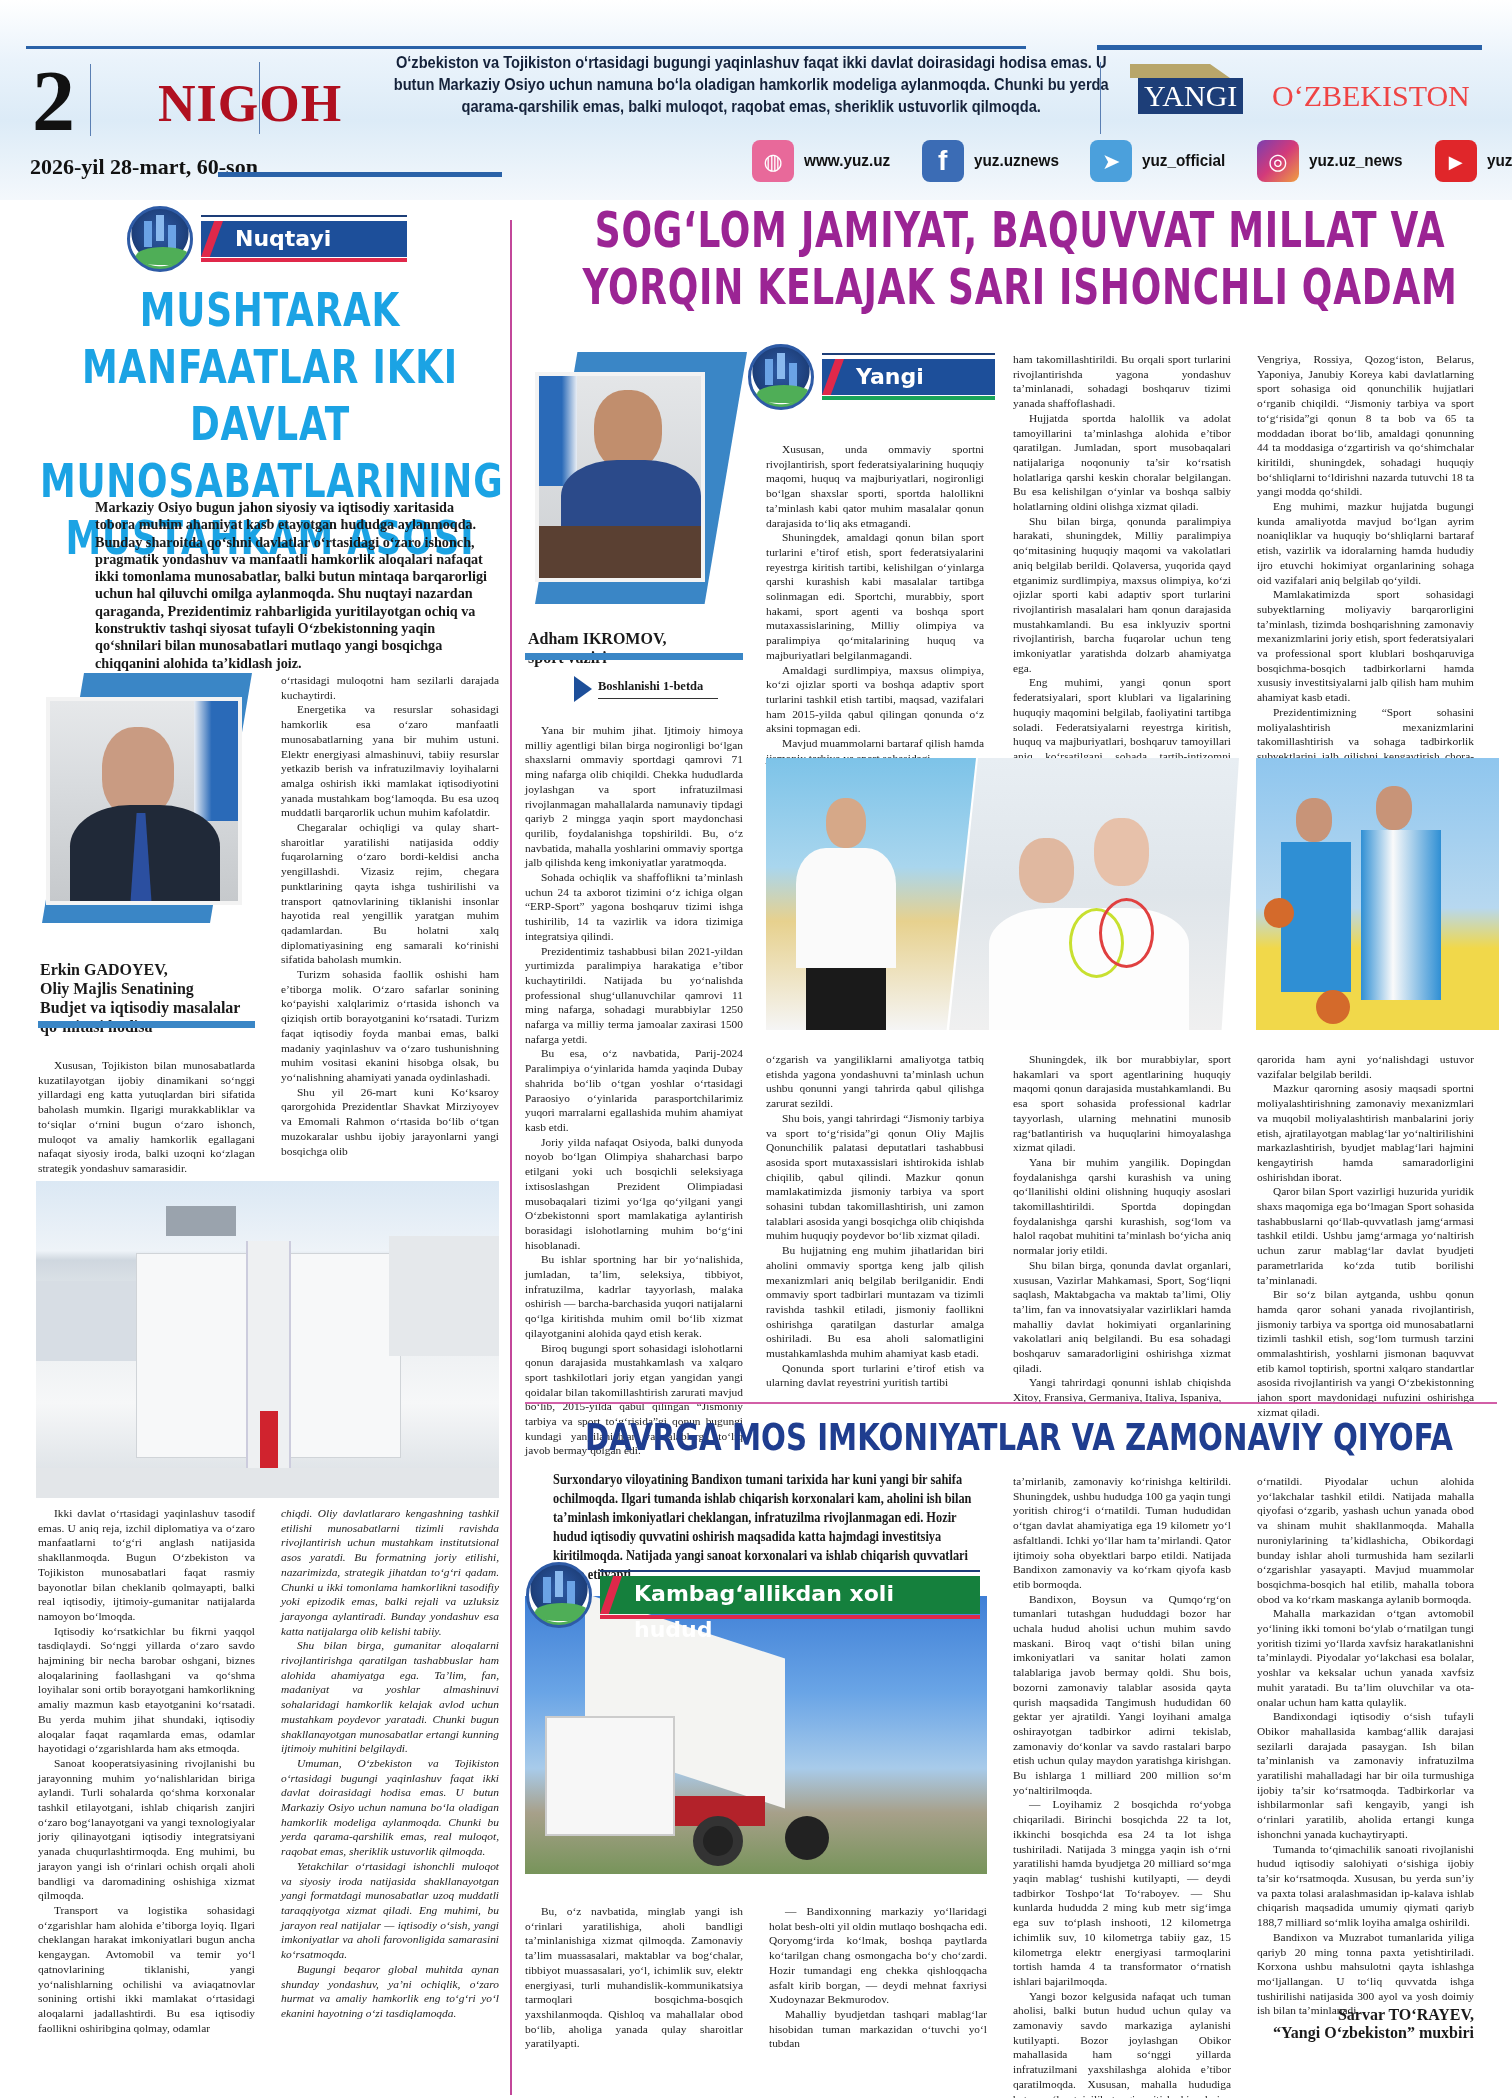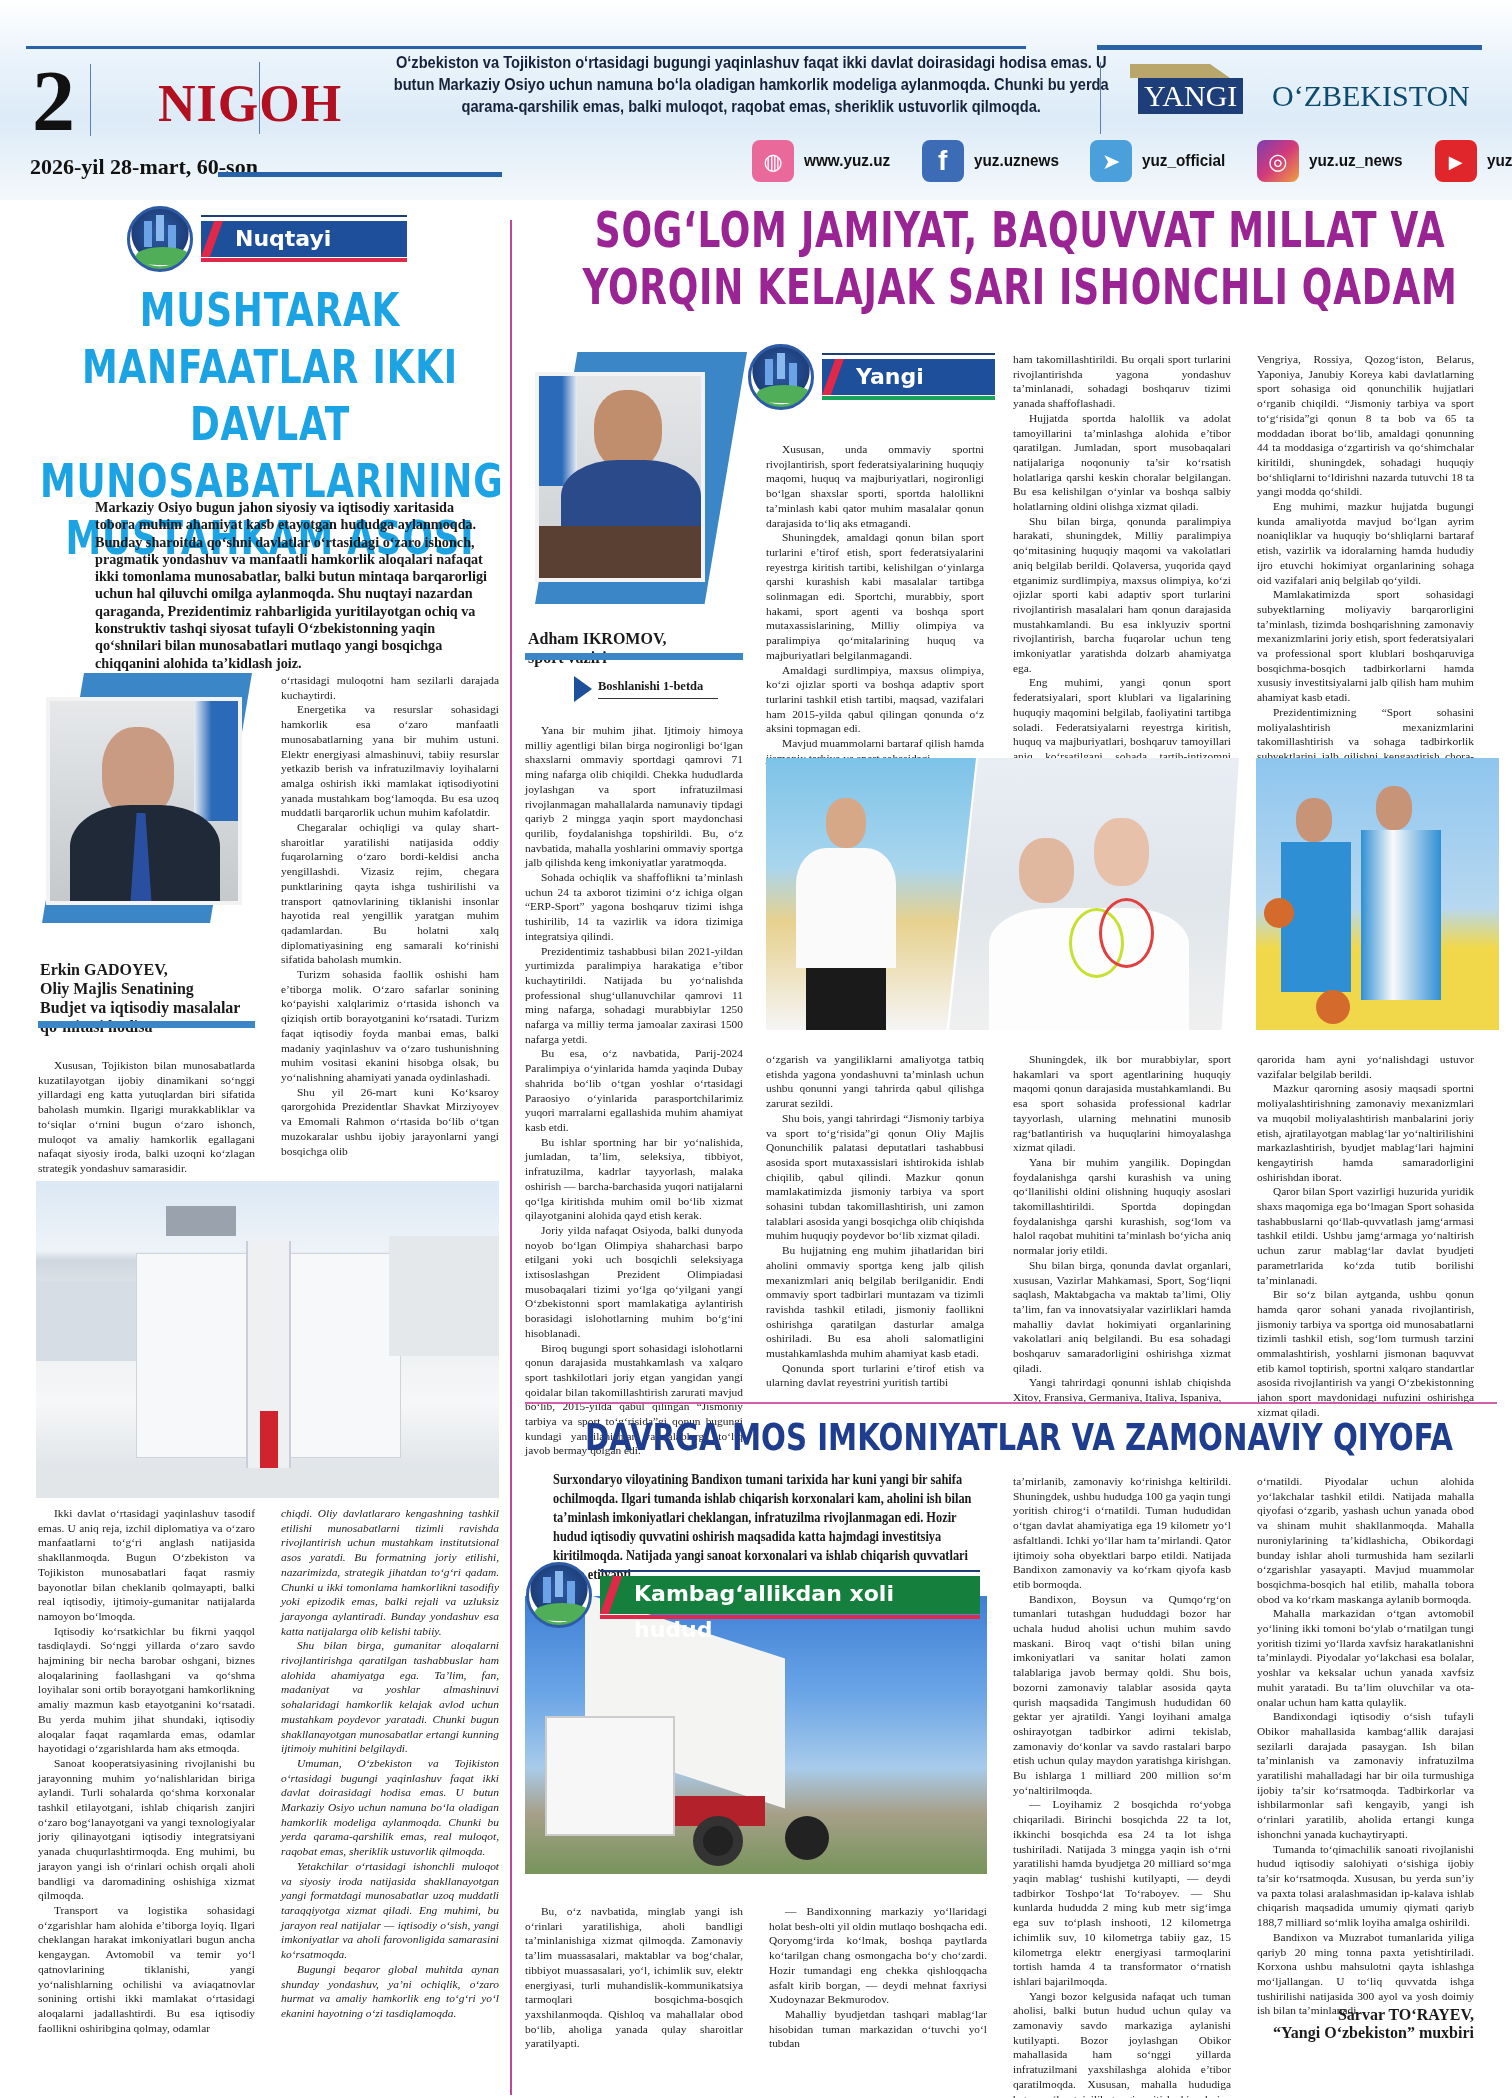--- a/index.html
+++ b/index.html
@@ -12,21 +12,21 @@
   .top-rule { position: absolute; top: 46px; height: 3px; background: #2a62a8; }
   .page-num { position: absolute; left: 32px; top: 56px; font-size: 86px; font-weight: bold; line-height: 90px; color: #111; font-family: "Liberation Serif", serif; }
   .vsep { position: absolute; width: 1px; background: #5a7fb3; }
   .section-name { position: absolute; left: 158px; top: 74px; font-size: 52px; font-weight: bold; color: #b01020; letter-spacing: 1px; font-family: "Liberation Serif", serif; }
   .lead-quote { position: absolute; left: 390px; top: 52px; width: 720px; text-align: center; font-size: 17px; font-weight: bold; line-height: 22px; color: #15223a; font-family: "Liberation Sans", sans-serif; transform: scaleX(0.86); transform-origin: left top; width: 840px; }
   .issue-date { position: absolute; left: 30px; top: 154px; font-size: 22px; font-weight: bold; color: #111; }
   .date-rule { position: absolute; left: 218px; top: 172px; width: 284px; height: 5px; background: #2a62a8; }
   .logo-wrap { position: absolute; left: 1130px; top: 64px; height: 50px; }
   .logo-tab { position: absolute; left: 0; top: 0; width: 100px; height: 14px; background: #b8a66a; clip-path: polygon(0 0, 80% 0, 100% 100%, 0 100%); }
   .logo-yangi { position: absolute; left: 8px; top: 14px; background: #1d3e78; color: #fff; font-size: 30px; line-height: 36px; padding: 0 6px; font-family: "Liberation Serif", serif; }
-  .logo-uzb { position: absolute; left: 142px; top: 14px; color: #0c4a6e; font-size: 30px; line-height: 36px; font-family: "Liberation Serif", serif; white-space: nowrap; }
+  .logo-uzb { position: absolute; left: 142px; top: 14px; color: #ef4444; font-size: 30px; line-height: 36px; font-family: "Liberation Serif", serif; white-space: nowrap; }
   .socials { position: absolute; left: 752px; top: 140px; display: flex; align-items: center; gap: 8px; }
   .social { display: flex; align-items: center; gap: 10px; margin-right: 14px; }
   .social-icon { width: 42px; height: 42px; border-radius: 8px; display: flex; align-items: center; justify-content: center; color: #fff; font-family: "DejaVu Sans", sans-serif; font-size: 22px; font-weight: bold; }
   .social-label { font-size: 17px; font-weight: bold; color: #111; font-family: "Liberation Sans", sans-serif; transform: scaleX(0.9); transform-origin: left; }
 
   
   .pink-vline { position: absolute; left: 510px; top: 220px; width: 2px; height: 1875px; background: #c2479a; }
 
   
   .badge { position: absolute; display: flex; align-items: center; }
@@ -201,22 +201,22 @@
     <span>Yangi qonun</span>
     <div class="badge-under" style="background:#1aa45a;"></div>
   </div>
 </div>
 
 <div class="body-col" style="left:525px;top:723px;width:218px;">
   <p>Yana bir muhim jihat. Ijtimoiy himoya milliy agentligi bilan birga nogironligi bo‘lgan shaxslarni ommaviy sportdagi qamrovi 71 ming nafarga olib chiqildi. Chekka hududlarda joylashgan va sport infratuzilmasi rivojlanmagan mahallalarda namunaviy tipdagi qariyb 2 mingga yaqin sport maydonchasi qurilib, foydalanishga topshirildi. Bu, o‘z navbatida, mahalla yoshlarini ommaviy sportga jalb qilishda keng imkoniyatlar yaratmoqda.</p>
   <p>Sohada ochiqlik va shaffoflikni ta’minlash uchun 24 ta axborot tizimini o‘z ichiga olgan “ERP-Sport” yagona boshqaruv tizimi ishga tushirilib, 14 ta vazirlik va idora tizimiga integratsiya qilindi.</p>
   <p>Prezidentimiz tashabbusi bilan 2021-yildan yurtimizda paralimpiya harakatiga e’tibor kuchaytirildi. Natijada bu yo‘nalishda professional shug‘ullanuvchilar qamrovi 11 ming nafarga, sohadagi murabbiylar 1250 nafarga va milliy terma jamoalar zaxirasi 1500 nafarga yetdi.</p>
   <p>Bu esa, o‘z navbatida, Parij-2024 Paralimpiya o‘yinlarida hamda yaqinda Dubay shahrida bo‘lib o‘tgan yoshlar o‘rtasidagi Paraosiyo o‘yinlarida parasportchilarimiz yuqori marralarni egallashida muhim ahamiyat kasb etdi.</p>
+  <p>Joriy yilda nafaqat Osiyoda, balki dunyoda noyob bo‘lgan Olimpiya shaharchasi barpo etilgani yoki uch bosqichli seleksiyaga ixtisoslashgan Prezident Olimpiadasi musobaqalari tizimi yo‘lga qo‘yilgani yangi O‘zbekistonni sport mamlakatiga aylantirish borasidagi islohotlarning muhim bo‘g‘ini hisoblanadi.</p>
   <p>Bu ishlar sportning har bir yo‘nalishida, jumladan, ta’lim, seleksiya, tibbiyot, infratuzilma, kadrlar tayyorlash, malaka oshirish — barcha-barchasida yuqori natijalarni qo‘lga kiritishda muhim omil bo‘lib xizmat qilayotganini alohida qayd etish kerak.</p>
-  <p>Joriy yilda nafaqat Osiyoda, balki dunyoda noyob bo‘lgan Olimpiya shaharchasi barpo etilgani yoki uch bosqichli seleksiyaga ixtisoslashgan Prezident Olimpiadasi musobaqalari tizimi yo‘lga qo‘yilgani yangi O‘zbekistonni sport mamlakatiga aylantirish borasidagi islohotlarning muhim bo‘g‘ini hisoblanadi.</p>
   <p>Biroq bugungi sport sohasidagi islohotlarni qonun darajasida mustahkamlash va xalqaro sport tashkilotlari joriy etgan yangidan yangi qoidalar bilan takomillashtirish zarurati mavjud bo‘lib, 2015-yilda qabul qilingan “Jismoniy tarbiya va sport to‘g‘risida”gi qonun bugungi kundagi yangilanishlar va talablarga to‘liq javob bermay qolgan edi.</p>
 </div>
 <div class="body-col" style="left:766px;top:442px;width:218px;">
   <p>Xususan, unda ommaviy sportni rivojlantirish, sport federatsiyalarining huquqiy maqomi, huquq va majburiyatlari, nogironligi bo‘lgan shaxslar sporti, sportda halollikni ta’minlash kabi qator muhim masalalar qonun darajasida to‘liq aks etmagandi.</p>
   <p>Shuningdek, amaldagi qonun bilan sport turlarini e’tirof etish, sport federatsiyalarini reyestrga kiritish tartibi, kelishilgan o‘yinlarga qarshi kurashish kabi masalalar tartibga solinmagan edi. Sportchi, murabbiy, sport hakami, sport agenti va boshqa sport mutaxassislarining, Milliy olimpiya va paralimpiya qo‘mitalarining huquq va majburiyatlari belgilanmagandi.</p>
   <p>Amaldagi surdlimpiya, maxsus olimpiya, ko‘zi ojizlar sporti va boshqa adaptiv sport turlarini tashkil etish tartibi, maqsad, vazifalari ham 2015-yilda qabul qilingan qonunda o‘z aksini topmagan edi.</p>
   <p>Mavjud muammolarni bartaraf qilish hamda jismoniy tarbiya va sport sohasidagi</p>
 </div>
 <div class="body-col" style="left:1013px;top:352px;width:218px;">
   <p style="text-indent:0">ham takomillashtirildi. Bu orqali sport turlarini rivojlantirishda yagona yondashuv ta’minlanadi, sohadagi boshqaruv tizimi yanada shaffoflashadi.</p>

